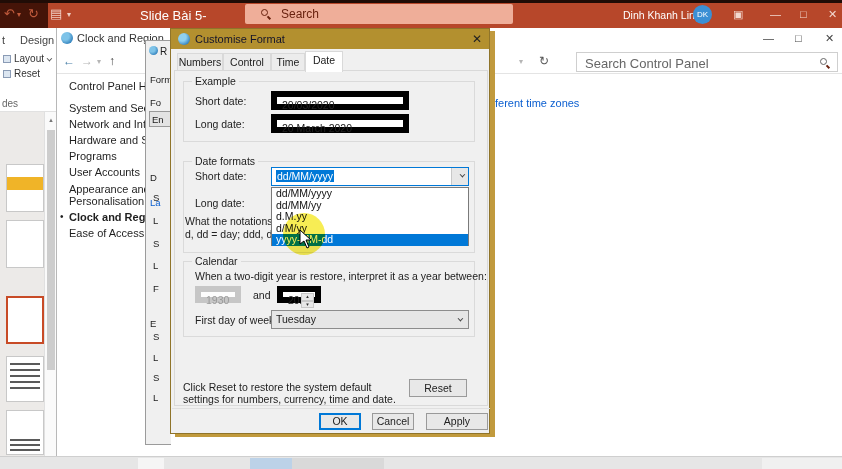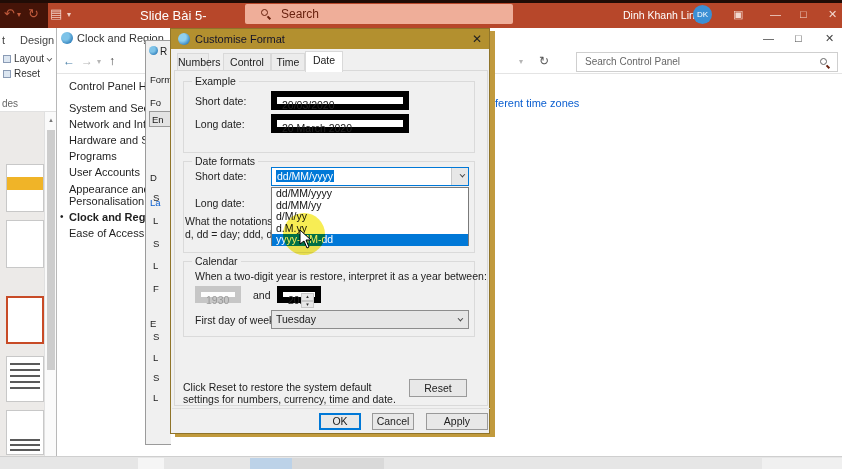--- a/index.html
+++ b/index.html
@@ -38,21 +38,21 @@
   
   .cp-window { left:56px; top:28px; width:786px; height:428px; background:#FFFFFF; border-left:1px solid #B8B8B8; z-index:1; }
   .cp-titlebar { position:absolute; left:0; top:0; width:100%; height:22px; background:#FFFFFF; }
   .cp-icon { position:absolute; width:12px; height:12px; border-radius:50%; background:radial-gradient(circle at 35% 35%, #7EC3E8 0 35%, #2B7BB9 80%); }
   .cp-title { position:absolute; font-size:11px; color:#333; }
   .cp-winbtn { position:absolute; font-size:11px; color:#444; top:4px; }
   .cp-toolbar { position:absolute; left:0; top:22px; width:100%; height:24px; background:#FFFFFF; border-bottom:1px solid #E4E4E4; }
   .nav-ic { position:absolute; font-size:12px; color:#4A80A8; top:4px; }
   .nav-ic.dis { color:#B5B5B5; }
   .cp-search { position:absolute; left:519px; top:2px; width:262px; height:20px; border:1px solid #CFCFCF; background:#fff; }
-  .cp-search-text { position:absolute; left:8px; top:3px; font-size:10px; color:#666; }
+  .cp-search-text { position:absolute; left:8px; top:3px; font-size:13px; color:#666; }
   .cp-link { position:absolute; font-size:11px; color:#0B5FD0; }
   .cp-sidebar-item { position:absolute; left:12px; font-size:11px; color:#1F1F1F; width:96px; line-height:12px; }
   .cp-sidebar-item.bold { font-weight:bold; }
   .cp-bullet { position:absolute; left:3px; font-size:10px; color:#1F1F1F; }
 
   
   .region-strip { left:145px; top:40px; width:26px; height:405px; background:#F0F0F0; border:1px solid #9B9B9B; border-right:none; z-index:2; }
   .rs-title { position:absolute; left:14px; top:5px; font-size:10px; color:#222; }
   .rs-icon { position:absolute; left:3px; top:5px; width:9px; height:9px; border-radius:50%; background:radial-gradient(circle at 35% 35%, #7EC3E8 0 35%, #2B7BB9 80%); }
   .rs-label { position:absolute; left:4px; font-size:9.5px; color:#222; white-space:nowrap; overflow:hidden; width:20px; }
@@ -204,27 +204,27 @@
     <span class="rs-label" style="top:331px;left:7px;">S</span>
     <span class="rs-label" style="top:351px;left:7px;">L</span>
   </div>
 
   <div class="abs cf-dialog">
     <div class="cf-titlebar">
       <span class="cf-ticon"></span>
       <span class="cf-title">Customise Format</span>
       <span class="cf-close">✕</span>
     </div>
-    <div class="cf-tab" style="left:6px;width:32px;">Numbers</div>
+    <div class="cf-tab" style="left:6px;width:46px;">Numbers</div>
     <div class="cf-tab" style="left:52px;width:48px;">Control</div>
     <div class="cf-tab" style="left:100px;width:34px;">Time</div>
     <div class="cf-tab active" style="left:134px;width:38px;">Date</div>
     <div class="cf-page"></div>
 
-    <div class="grp" style="left:12px;top:52px;width:292px;height:72px;">
+    <div class="grp" style="left:12px;top:52px;width:292px;height:61px;">
       <span class="grp-legend">Example</span>
     </div>
     <span class="lbl" style="left:24px;top:66px;">Short date:</span>
     <div class="tbox" style="left:100px;top:62px;width:138px;height:19px;">20/03/2020</div>
     <span class="lbl" style="left:24px;top:89px;">Long date:</span>
     <div class="tbox" style="left:100px;top:85px;width:138px;height:19px;">20 March 2020</div>
 
     <div class="grp" style="left:12px;top:132px;width:292px;height:92px;">
       <span class="grp-legend">Date formats</span>
     </div>
@@ -235,22 +235,22 @@
           <span class="chev"></span>
         </span>
     </div>
     <span class="lbl" style="left:24px;top:168px;">Long date:</span>
     <span class="lbl" style="left:14px;top:186px;width:86px;overflow:hidden;">What the notations m</span>
     <span class="lbl" style="left:14px;top:199px;width:86px;overflow:hidden;">d, dd = day;  ddd, dd</span>
 
     <div class="dropdown">
       <div class="dd-item">dd/MM/yyyy</div>
       <div class="dd-item">dd/MM/yy</div>
+      <div class="dd-item">d.M.yy</div>
       <div class="dd-item">d/M/yy</div>
-      <div class="dd-item">d.M.yy</div>
       <div class="dd-item selected">yyyy-MM-dd</div>
     </div>
     <div class="hl-circle"></div>
     <div class="cursor">
       <svg width="14" height="20" viewBox="0 0 14 20">
           <polygon points="1,1 1,15 5,12 8,19 10,18 7,11 12,11" fill="#ffffff" stroke="#000000" stroke-width="1"></polygon>
         </svg>
     </div>
 
     <div class="grp" style="left:12px;top:232px;width:292px;height:76px;">

